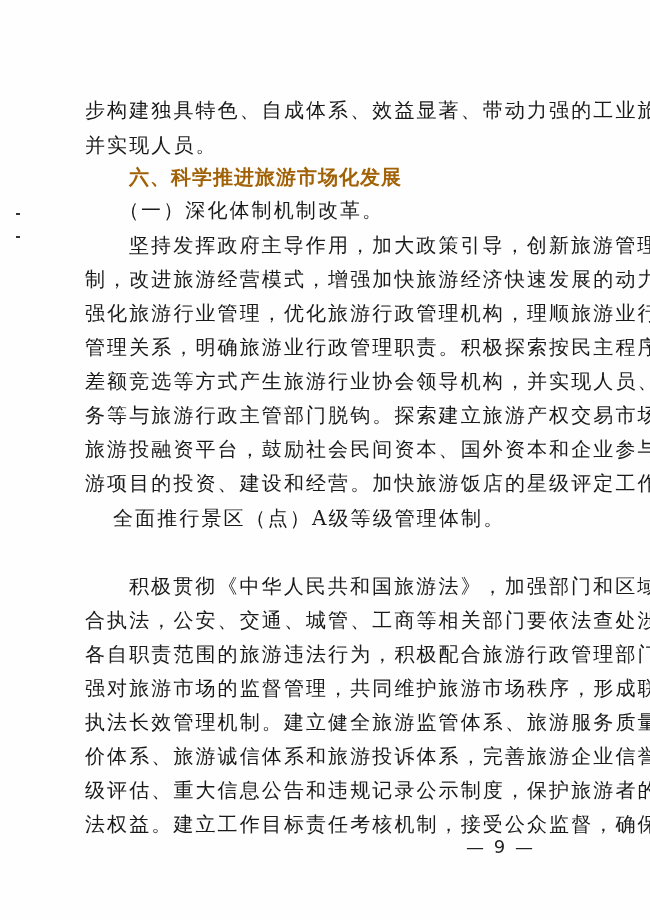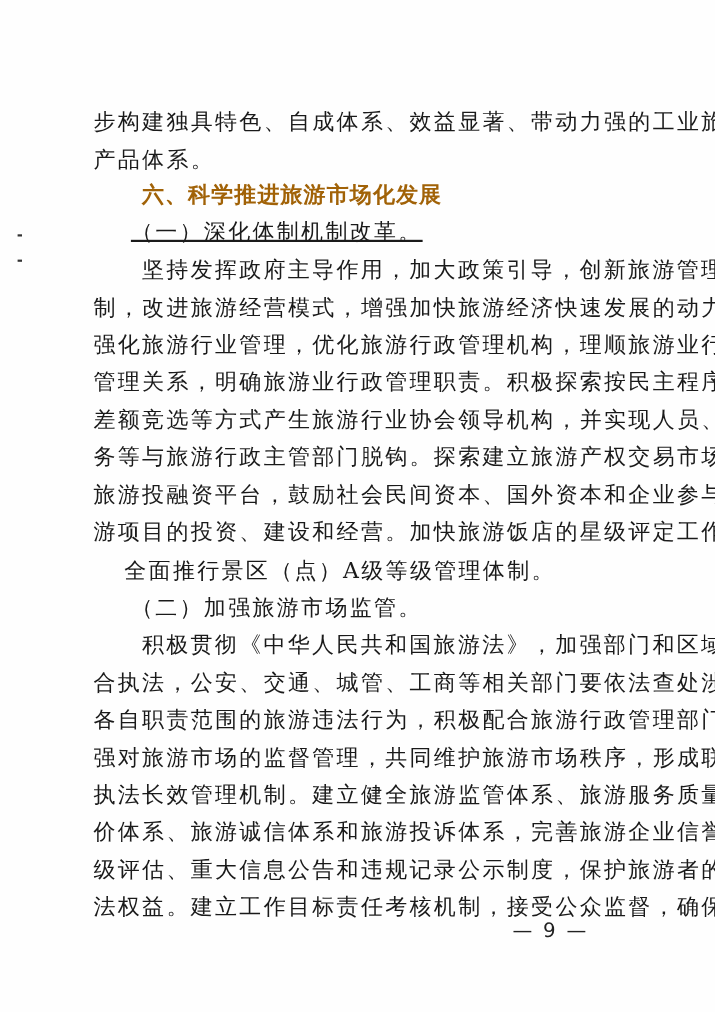--- a/index.html
+++ b/index.html
@@ -28,36 +28,35 @@
   .mark { position: absolute; left: 16px; width: 4px; height: 2px; background: #333; }
 </style>
 </head>
 <body>
 
 <div class="page">
   <div class="mark" style="top:213px;"></div>
   <div class="mark" style="top:236px;"></div>
 
   <div class="line" style="top:98px;">步构建独具特色、自成体系、效益显著、带动力强的工业旅游</div>
-  <div class="line" style="top:133px;">产品体系。</div>
+  <div class="line" style="top:133px;">并实现人员。</div>
 
   <div class="line indent heading" style="top:165px;">六、科学推进旅游市场化发展</div>
 
-  <div class="line indent-sub" style="top:198px;text-decoration:underline;">（一）深化体制机制改革。</div>
+  <div class="line indent-sub" style="top:198px;">（一）深化体制机制改革。</div>
   <div class="line indent" style="top:233px;">坚持发挥政府主导作用，加大政策引导，创新旅游管理体</div>
   <div class="line" style="top:267px;">制，改进旅游经营模式，增强加快旅游经济快速发展的动力。</div>
   <div class="line" style="top:301px;">强化旅游行业管理，优化旅游行政管理机构，理顺旅游业行政</div>
   <div class="line" style="top:335px;">管理关系，明确旅游业行政管理职责。积极探索按民主程序、</div>
   <div class="line" style="top:369px;">差额竞选等方式产生旅游行业协会领导机构，并实现人员、财</div>
   <div class="line" style="top:403px;">务等与旅游行政主管部门脱钩。探索建立旅游产权交易市场和</div>
   <div class="line" style="top:437px;">旅游投融资平台，鼓励社会民间资本、国外资本和企业参与旅</div>
   <div class="line" style="top:471px;">游项目的投资、建设和经营。加快旅游饭店的星级评定工作，</div>
   <div class="line" style="top:506px;margin-left:28px;">全面推行景区（点）A级等级管理体制。</div>
 
-  <div class="line indent-sub" style="top:540px;">（二）加强旅游市场监管。</div>
   <div class="line indent" style="top:574px;">积极贯彻《中华人民共和国旅游法》，加强部门和区域联</div>
   <div class="line" style="top:608px;">合执法，公安、交通、城管、工商等相关部门要依法查处涉及</div>
   <div class="line" style="top:642px;">各自职责范围的旅游违法行为，积极配合旅游行政管理部门加</div>
   <div class="line" style="top:676px;">强对旅游市场的监督管理，共同维护旅游市场秩序，形成联合</div>
   <div class="line" style="top:710px;">执法长效管理机制。建立健全旅游监管体系、旅游服务质量评</div>
   <div class="line" style="top:744px;">价体系、旅游诚信体系和旅游投诉体系，完善旅游企业信誉等</div>
   <div class="line" style="top:778px;">级评估、重大信息公告和违规记录公示制度，保护旅游者的合</div>
   <div class="line" style="top:812px;">法权益。建立工作目标责任考核机制，接受公众监督，确保责</div>
 
   <div class="pagenum">— 9 —</div>

